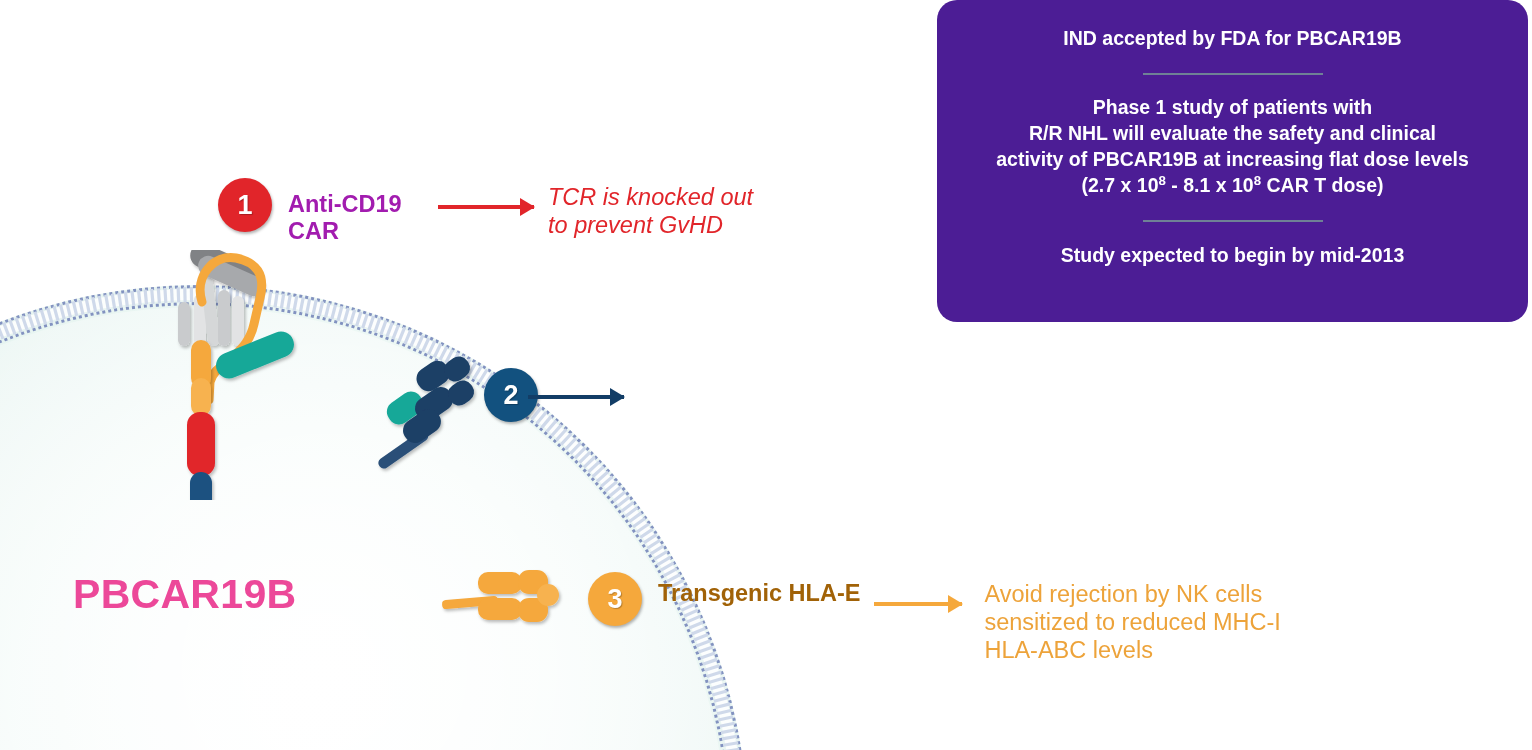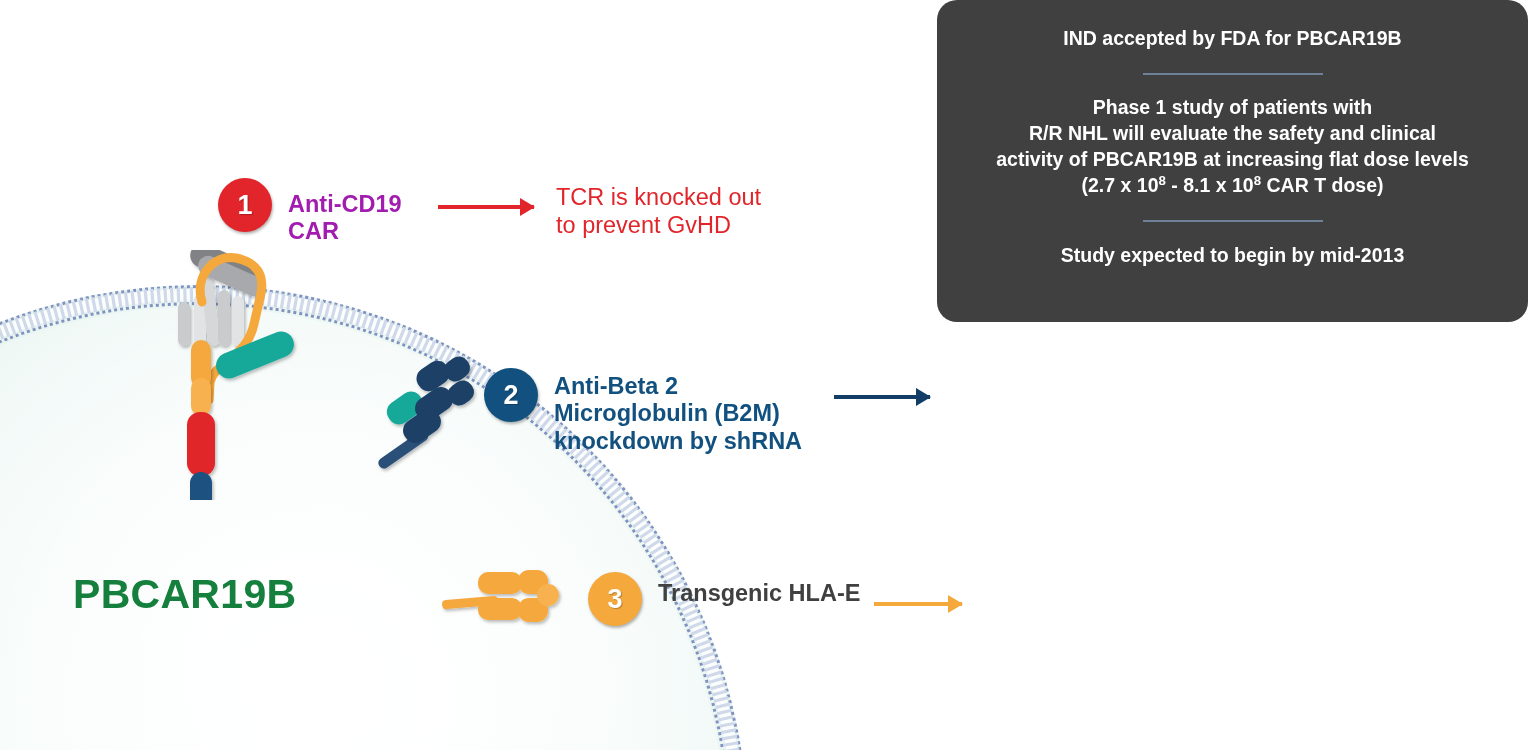--- a/index.html
+++ b/index.html
@@ -70,21 +70,21 @@
     color:#ffffff;
     display:flex;flex-direction:column;align-items:center;
   }
   #info-box .line{font-weight:bold;font-size:19.5px;line-height:1.33;white-space:pre-line;}
   #info-box .rule{width:180px;height:2px;background:#6f8196;margin:21px 0 20px;}
   #info-box .rule.r2{margin:21px 0 21px;}
   sup{font-size:.68em;vertical-align:super;line-height:0;}
 
   #cell-label{
     position:absolute;left:73px;top:571px;
-    font-size:41px;font-weight:bold;color:#15803d;
+    font-size:41px;font-weight:bold;color:#ec4899;
     letter-spacing:.3px;
   }
 </style>
 </head>
 <body>
 
 <div id="stage">
 
   <div class="cell-wrap">
     <div class="cell-body"></div>
@@ -676,45 +676,45 @@
   <div id="cell-label">PBCAR19B</div>
 
   <div class="callout" style="left:218px;top:178px;">
     <div class="num-circle" style="background:#e1252a;">1</div>
     <div class="c-title" style="color:#a21caf;margin-left:16px;margin-top:13px;width:150px;">Anti-CD19
 CAR</div>
     <div class="arrow" style="width:96px;margin-top:27px;">
       <div class="shaft" style="background:#e1252a;"></div>
       <div class="head" style="border-left:15px solid #e1252a;"></div>
     </div>
-    <div class="c-body" style="color:#e1252a;margin-left:22px;margin-top:5px;">TCR is knocked out
+    <div class="c-body" style="color:#e1252a;margin-left:14px;margin-top:5px;font-style:italic;">TCR is knocked out
 to prevent GvHD</div>
   </div>
 
   <div class="callout" style="left:484px;top:368px;">
     <div class="num-circle" style="background:#12517f;">2</div>
-    <div class="c-title" style="color:#12517f;margin-left:16px;margin-top:5px;width:290px;">Anti-Beta 2
-Microglobulin (B2M)
-knockdown by shRNA</div>
     <div class="arrow" style="width:96px;margin-top:27px;margin-left:-10px;">
       <div class="shaft" style="background:#123d66;"></div>
       <div class="head" style="border-left:15px solid #123d66;"></div>
     </div>
   </div>
 
   <div class="callout" style="left:588px;top:572px;">
     <div class="num-circle" style="background:#f5a83c;">3</div>
-    <div class="c-title" style="color:#404040;margin-left:16px;margin-top:8px;">Transgenic HLA-E</div>
+    <div class="c-title" style="color:#a16207;margin-left:16px;margin-top:8px;">Transgenic HLA-E</div>
     <div class="arrow" style="width:88px;margin-top:30px;margin-left:14px;">
       <div class="shaft" style="background:#f5a83c;"></div>
       <div class="head" style="border-left:15px solid #f5a83c;"></div>
     </div>
+    <div class="c-body" style="color:#eda33a;margin-left:22px;margin-top:8px;">Avoid rejection by NK cells
+sensitized to reduced MHC-I
+HLA-ABC levels</div>
   </div>
 
-  <div id="info-box" style="background:#404040;">
+  <div id="info-box" style="background:#4c1d95;">
     <div class="line">IND accepted by FDA for PBCAR19B</div>
     <div class="rule"></div>
     <div class="line"><span>Phase 1 study of patients with
 R/R NHL will evaluate the safety and clinical
 activity of PBCAR19B at increasing flat dose levels
 (2.7 x 10</span><sup>8</sup><span> - 8.1 x 10</span><sup>8</sup><span> CAR T dose)</span></div>
     <div class="rule r2"></div>
     <div class="line">Study expected to begin by mid-2013</div>
   </div>
 

